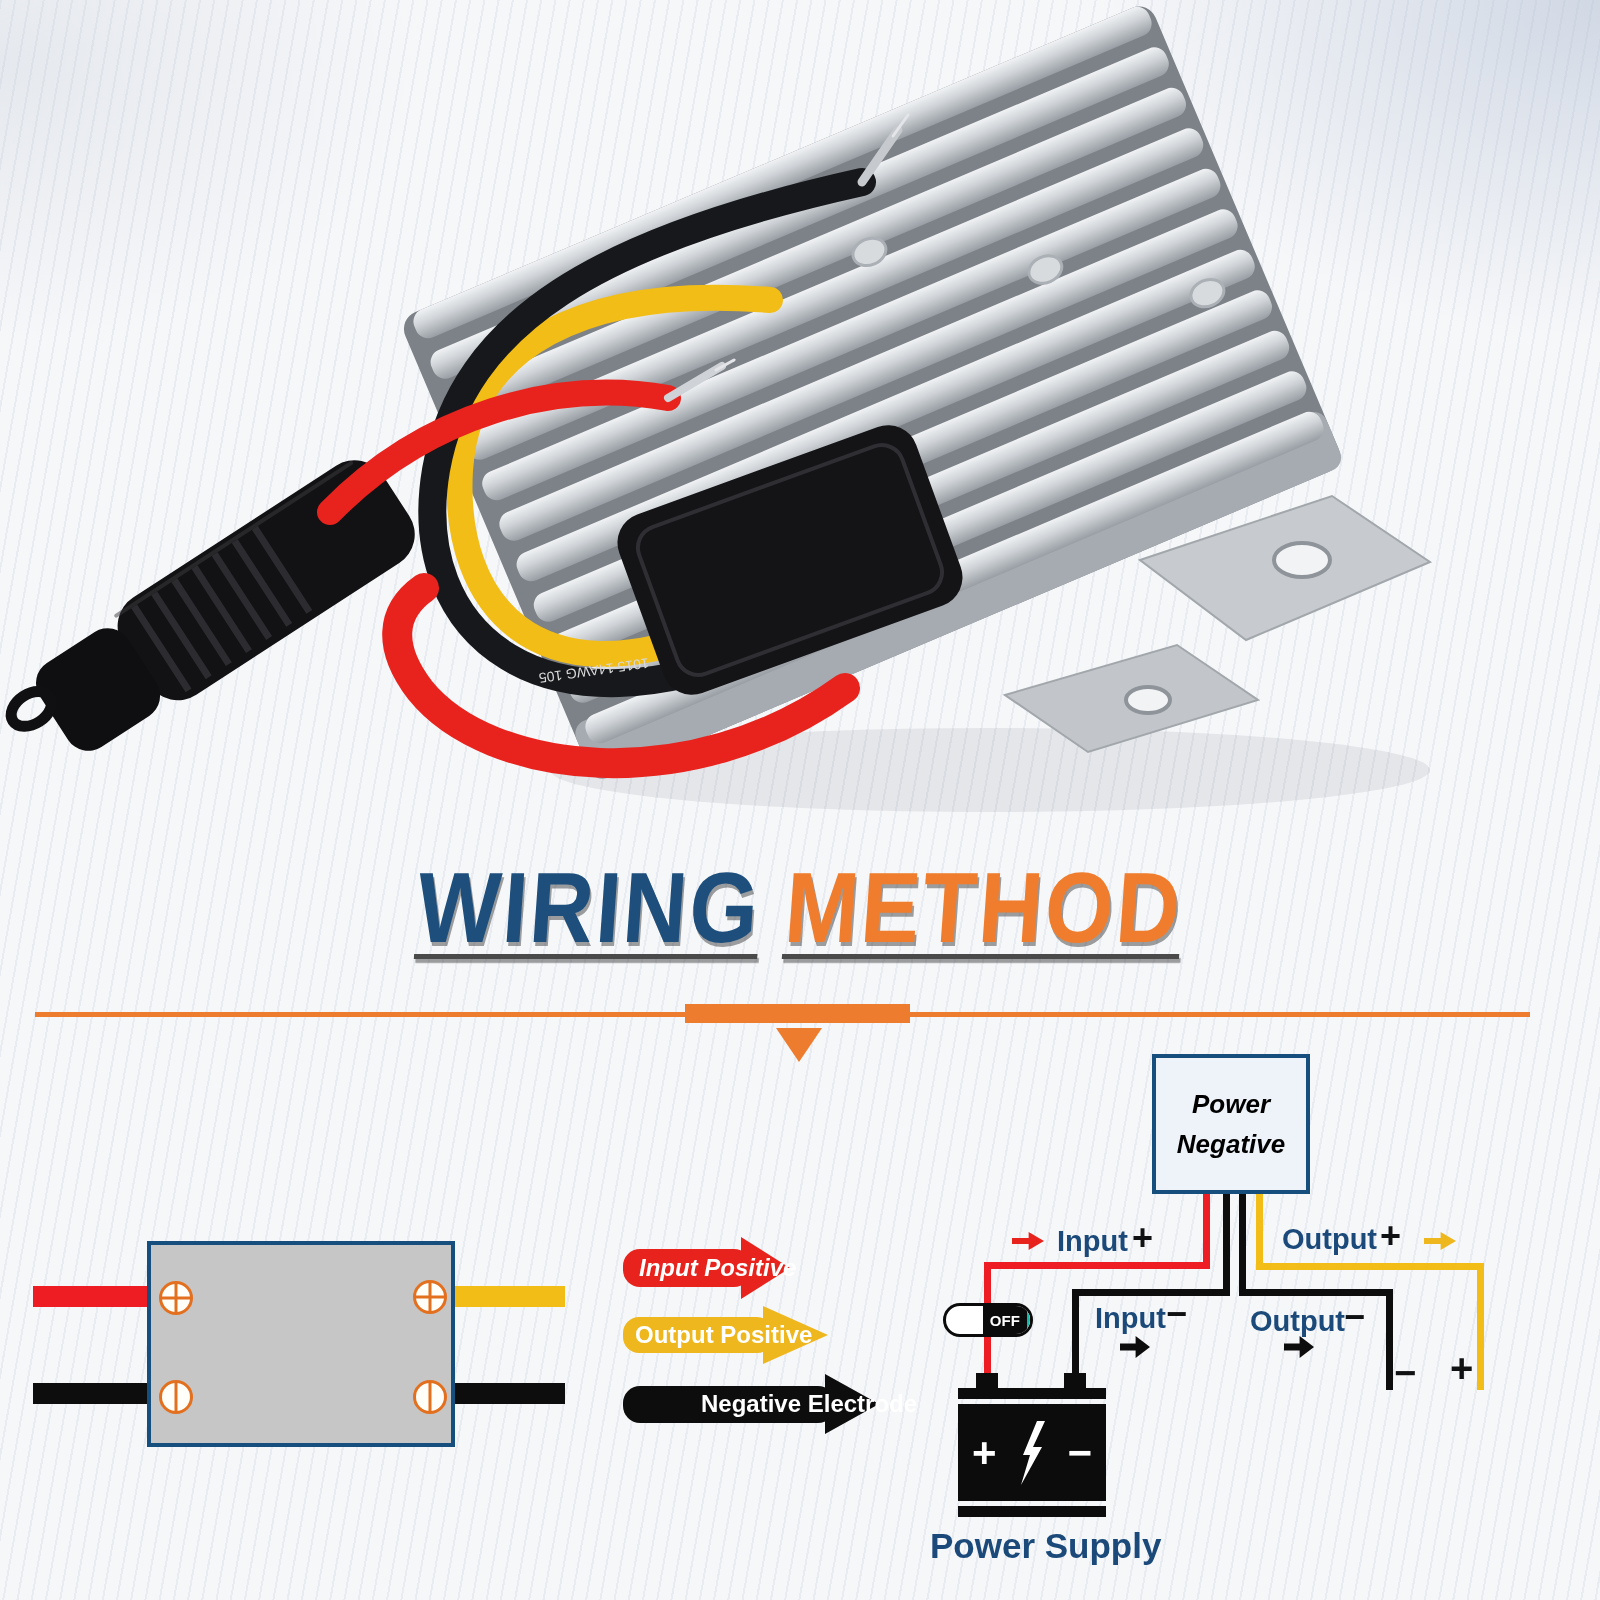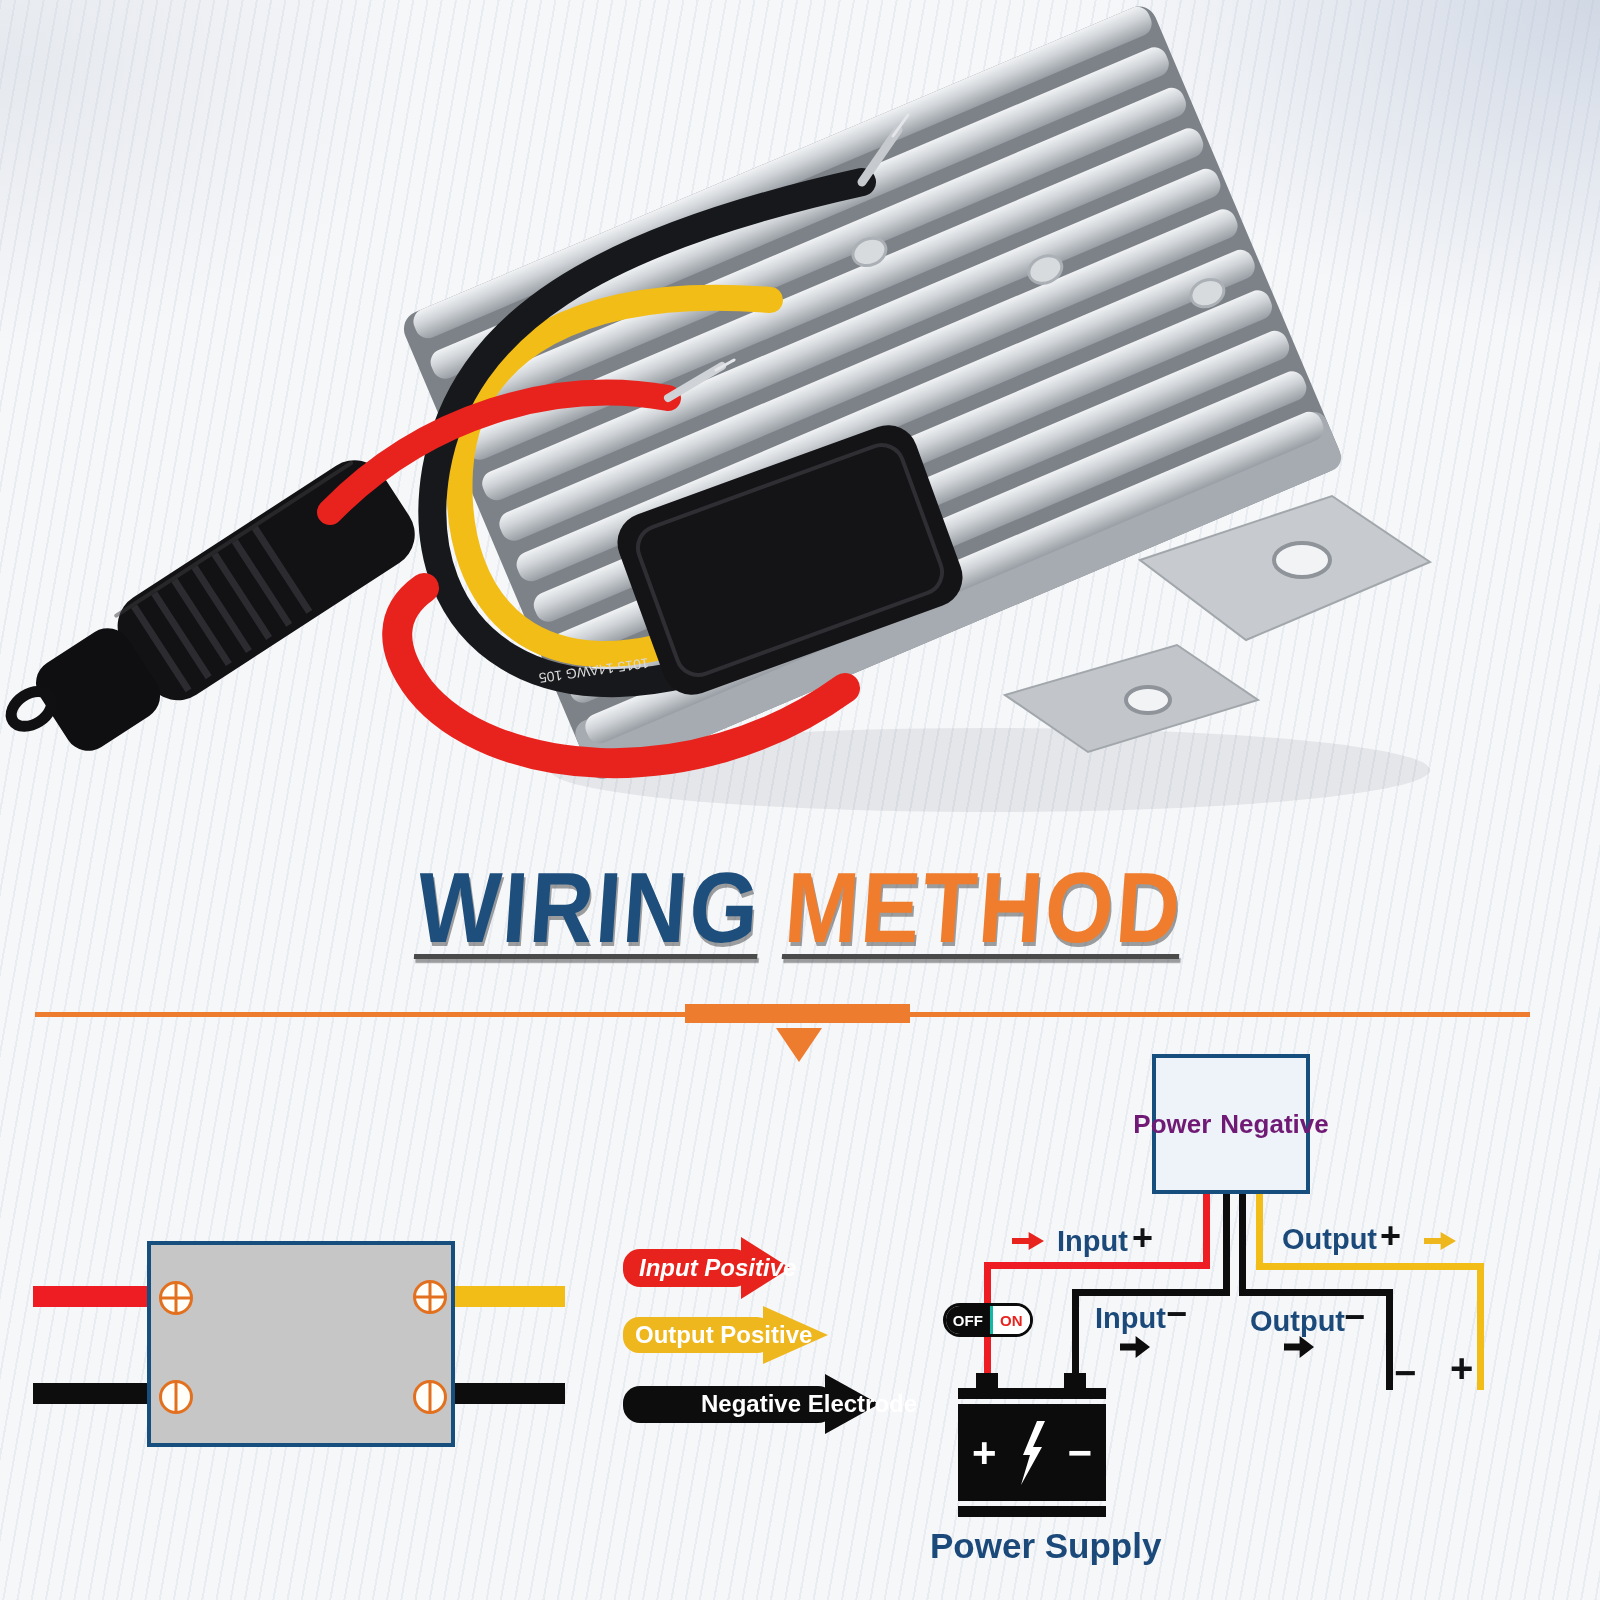--- a/index.html
+++ b/index.html
@@ -27,30 +27,30 @@
   
   .lbox{left:147px;top:1241px;width:308px;height:206px;background:#c6c6c6;
     border:4px solid #164f7d;box-sizing:border-box;}
   .wire{position:absolute;}
   
   .banner{position:absolute;}
   .banner .txt{position:absolute;top:0;bottom:0;display:flex;align-items:center;
     color:#fff;font-weight:bold;white-space:nowrap;}
   
   .sbox{position:absolute;background:#eef3f9;border:4px solid #164f7d;box-sizing:border-box;
-    display:flex;flex-direction:row;align-items:center;justify-content:center;
-    color:#701a75;font-weight:bold;}
+    display:flex;flex-direction:column;align-items:center;justify-content:center;
+    color:#000000;font-weight:bold;font-style:italic;}
   .lab{position:absolute;color:#1b4a7a;font-weight:bold;line-height:1;white-space:nowrap;}
   .sign{position:absolute;color:#101113;font-weight:bold;line-height:1;}
   .mini-arrow{position:absolute;clip-path:polygon(0 34%,52% 34%,52% 0,100% 50%,52% 100%,52% 66%,0 66%);}
   
   .switch{position:absolute;left:943px;top:1303px;width:90px;height:34px;border:3px solid #0b0b0b;
     border-radius:18px;background:#fff;display:flex;overflow:hidden;box-sizing:border-box;z-index:6;}
   .switch .off{flex:0 0 52%;background:#0b0b0b;color:#fff;display:flex;align-items:center;justify-content:center;
-    font-size:15px;font-weight:bold;}
+    font-size:15px;font-weight:bold;margin-left:37px;}
   .switch .on{flex:1;background:#fff;color:#e8231d;display:flex;align-items:center;justify-content:center;
     font-size:15px;font-weight:bold;border-left:3px solid #14b8a6;}
   
   .batt{position:absolute;background:#0c0c0c;}
   .batt-body{left:958px;top:1404px;width:148px;height:97px;display:flex;align-items:center;
     justify-content:space-between;padding:0 14px;box-sizing:border-box;color:#fff;font-weight:bold;}
 </style>
 </head>
 <body>
 

